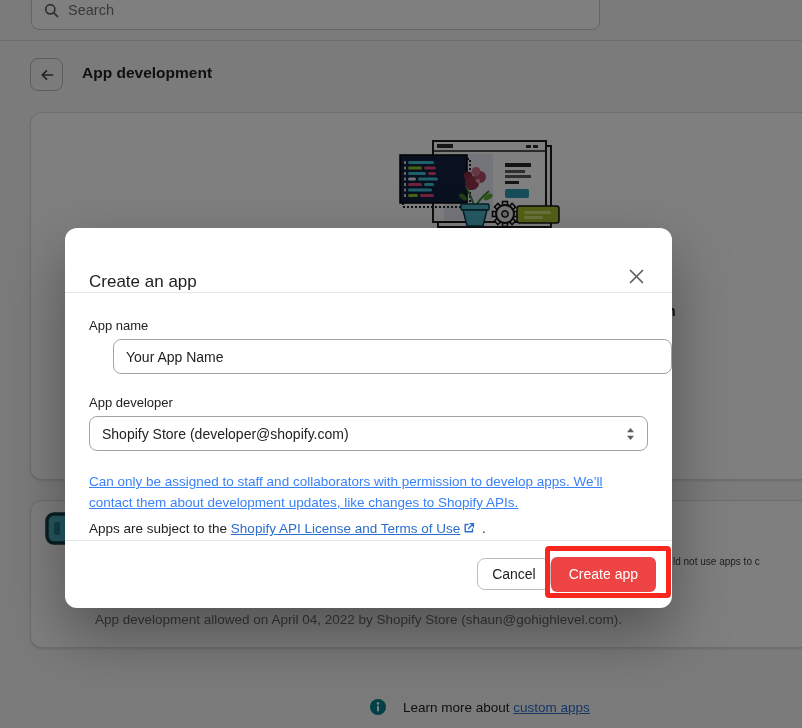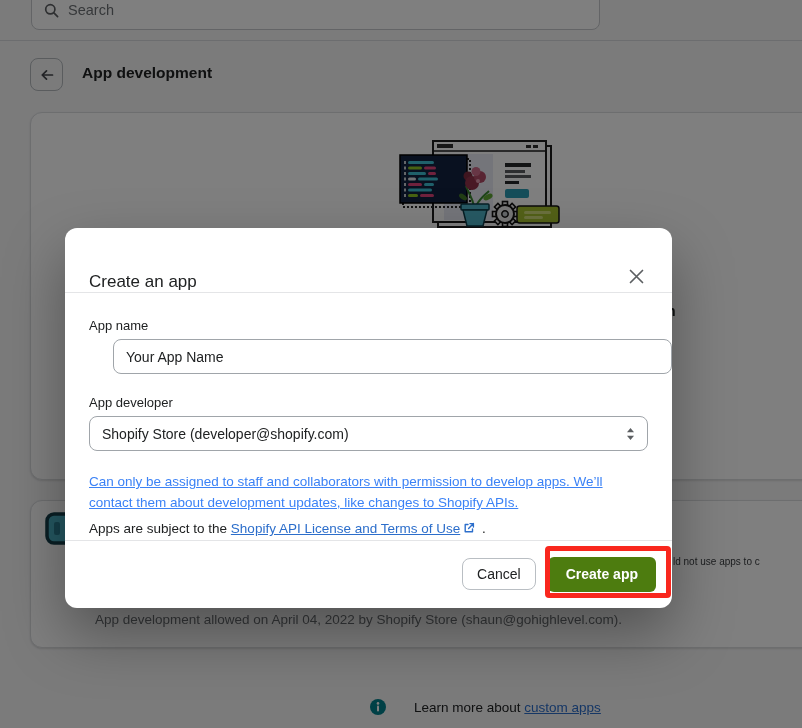--- a/index.html
+++ b/index.html
@@ -41,21 +41,21 @@
   .card-2 { top:500px; height:148px; }
   .illustration { position:absolute; left:395px; top:135px; z-index:3; }
   .frag-letter { position:absolute; left:667px; top:303px; font-size:14px; font-weight:700; color:#202223; z-index:3; }
   .badge-icon-wrap { position:absolute; left:44px; top:510px; z-index:3; }
   .frag-line {
     position:absolute; left:673px; top:556px; width:129px; overflow:hidden;
     white-space:nowrap; font-size:10px; color:#3a3d40; z-index:3;
   }
   .allowed-line { position:absolute; left:95px; top:612px; font-size:13.5px; color:#6d7175; z-index:3; }
   
-  .footer-help { position:absolute; left:369px; top:698px; display:flex; align-items:center; gap:27px; z-index:3; }
+  .footer-help { position:absolute; left:369px; top:698px; display:flex; align-items:center; gap:16px; z-index:3; }
   .footer-help-text { font-size:13.5px; color:#202223; }
   .footer-link { color:#2c6ecb; text-decoration:underline; cursor:pointer; }
   
   .overlay { position:absolute; inset:0; background:rgba(0,0,0,0.5); z-index:50; }
   .modal {
     position:absolute; left:65px; top:228px; width:607px; height:380px;
     background:#ffffff; border-radius:12px; z-index:60;
     box-shadow:0 26px 60px rgba(0,0,0,0.35);
   }
   .modal-header {
@@ -80,30 +80,30 @@
     padding:0 12px; font-size:14px; color:#202223; background:#fff;
     display:flex; align-items:center; justify-content:space-between; cursor:pointer;
   }
   .help-text { margin-top:20px; font-size:13.5px; line-height:21px; color:#3b82f6;text-decoration:underline; }
   .license-line { margin-top:8px; font-size:13.5px; color:#202223; }
   .license-link { color:#2c6ecb; text-decoration:underline; cursor:pointer; }
   .ext-icon { vertical-align:-1px; margin:0 3px 0 3px; }
   .footer-divider { position:absolute; left:0; top:312px; width:100%; height:1px; background:#e4e5e7; }
   .modal-footer {
     position:absolute; top:326px; right:16px; height:40px;
-    display:flex; align-items:center; gap:12px;
+    display:flex; align-items:center; 
   }
   .btn-cancel {
     height:32px; padding:0 14px; background:#ffffff; border:1px solid #b9bec3;
     border-radius:8px; font-size:14px; color:#202223; cursor:pointer;
     font-family:"Liberation Sans", sans-serif;
   }
   .btn-create {
-    height:35px; padding:0 18px; background:#4d7c0f; border:none;
-    border-radius:6px; font-size:14px; font-weight:700; color:#ffffff; cursor:pointer;
+    height:35px; padding:0 18px; background:#ef4444; border:none;
+    border-radius:6px; font-size:14px; font-weight:400; color:#ffffff; cursor:pointer;
     font-family:"Liberation Sans", sans-serif;
   }
   .red-annotation {
     position:absolute; left:545px; top:546px; width:126px; height:52px;
     border:5px solid #f9271e; border-radius:4px; z-index:70; pointer-events:none;
   }
 </style>
 </head>
 <body>
 

